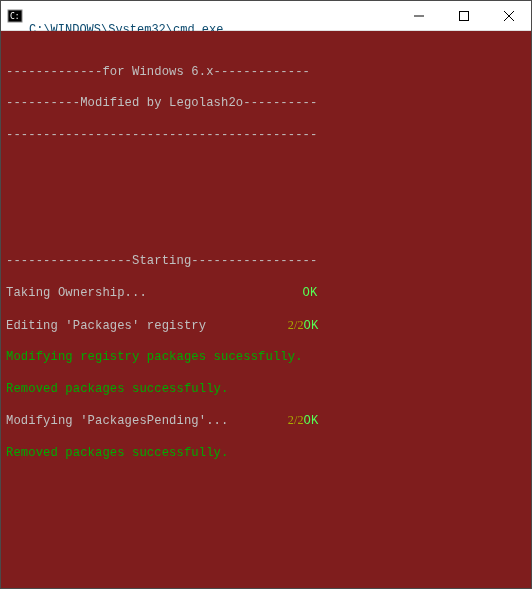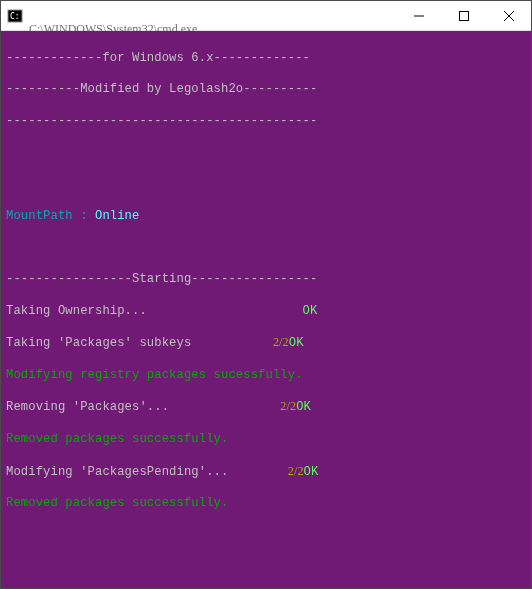--- a/index.html
+++ b/index.html
@@ -28,23 +28,23 @@
   }
   .titlebar-icon {
     width: 16px;
     height: 16px;
     margin-right: 6px;
     display: inline-flex;
     align-items: center;
     justify-content: center;
   }
   .title-text {
-    font-family: Liberation Serif, serif;
+    font-family: Liberation Mono, monospace;
     font-size: 12px;
-    color: #737373;
+    color: #0c4a6e;
     flex: 1;
     white-space: nowrap;
     margin-top: 28px;
   }
   .titlebar-buttons {
     display: flex;
     height: 100%;
   }
   .tb-btn {
     width: 45px;
@@ -52,25 +52,25 @@
     display: flex;
     align-items: center;
     justify-content: center;
     font-family: 'Segoe UI', sans-serif;
     font-size: 10px;
     color: #000;
     cursor: pointer;
   }
   .terminal {
     flex: 1;
-    background: #701a75;
+    background: #7f1d1d;
     color: #c0c0c0;
     font-size: 12.2px;
     line-height: 15.8px;
-    padding: 4px 5px;
+    padding: 18px 5px;
     white-space: pre;
     overflow: hidden;
     font-family: Consolas, 'Courier New', monospace;
     letter-spacing: 0.1px;
   }
   .c-gray { color: #c0c0c0; }
   .c-cyan { color: #00aaaa; }
   .c-bcyan { color: #55ffff; }
   .c-green { color: #00aa00; }
   .c-bgreen { color: #55ff55; }
@@ -108,27 +108,25 @@
       </div>
     </div>
   </div>
 
   <div class="terminal">
 <span class="line c-gray">-------------for Windows 6.x-------------</span>
 <span class="line c-gray">----------Modified by Legolash2o----------</span>
 <span class="line c-gray">------------------------------------------</span>
 <span class="line"> </span>
 <span class="line"> </span>
-<span class="line"><span class="c-cyan">MountPath : </span><span class="c-bcyan">Online</span></span>
 <span class="line"> </span>
 <span class="line c-gray">-----------------Starting-----------------</span>
 <span class="line"><span class="c-gray">Taking Ownership...                     </span><span class="c-bgreen">OK</span></span>
-<span class="line"><span class="c-gray">Taking 'Packages' subkeys           </span><span class="c-yel">2/2</span><span class="c-bgreen">OK</span></span>
+<span class="line"><span class="c-gray">Editing 'Packages' registry           </span><span class="c-yel">2/2</span><span class="c-bgreen">OK</span></span>
 <span class="line c-green">Modifying registry packages sucessfully.</span>
-<span class="line"><span class="c-gray">Removing 'Packages'...               </span><span class="c-yel">2/2</span><span class="c-bgreen">OK</span></span>
 <span class="line c-green">Removed packages successfully.</span>
 <span class="line"><span class="c-gray">Modifying 'PackagesPending'...        </span><span class="c-yel">2/2</span><span class="c-bgreen">OK</span></span>
 <span class="line c-green">Removed packages successfully.</span>
 
 
 
 
 
 
 

